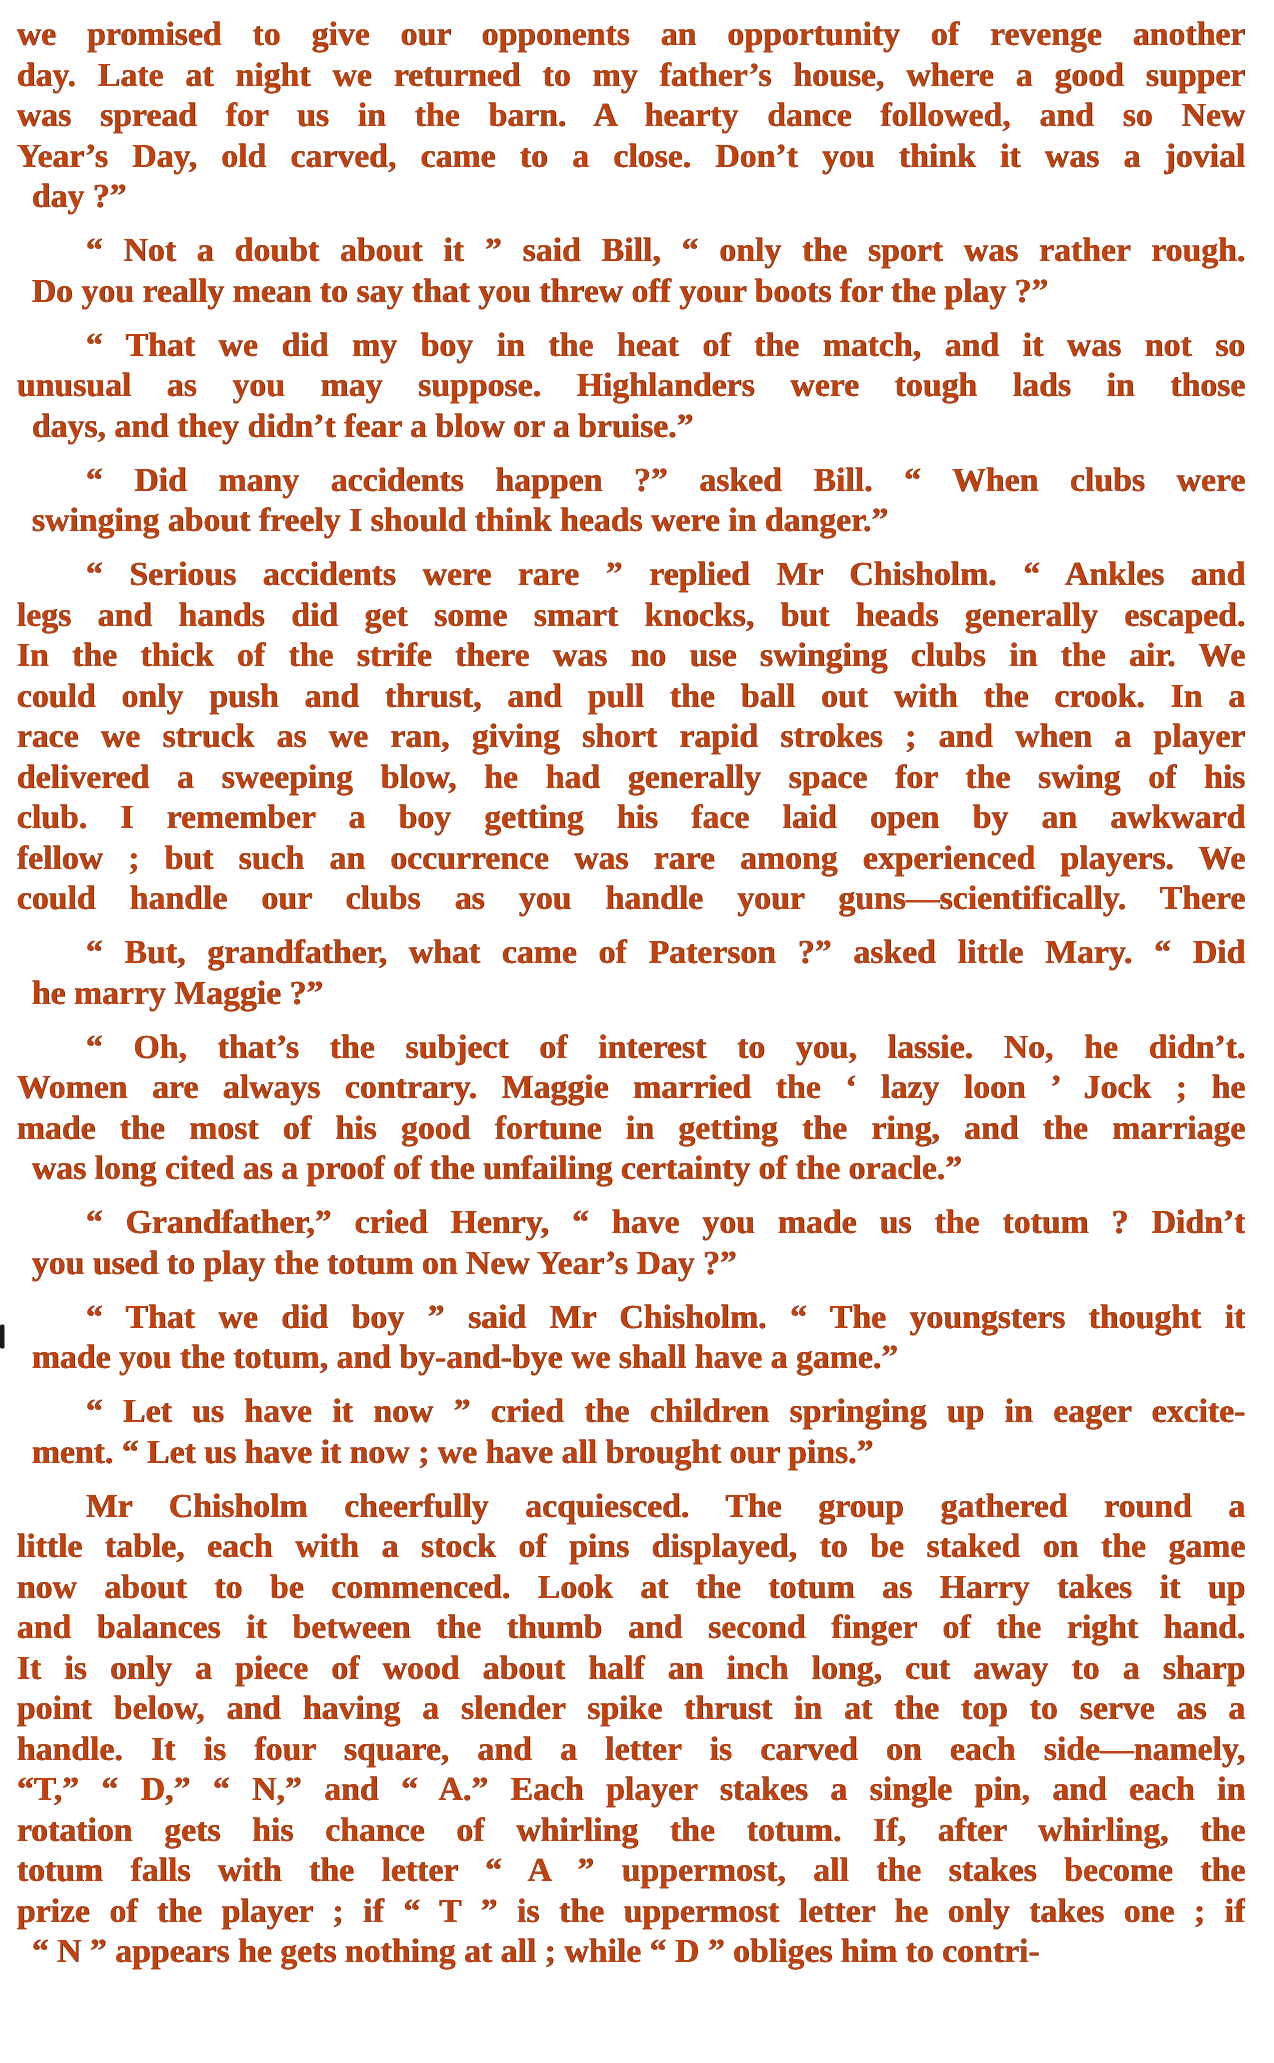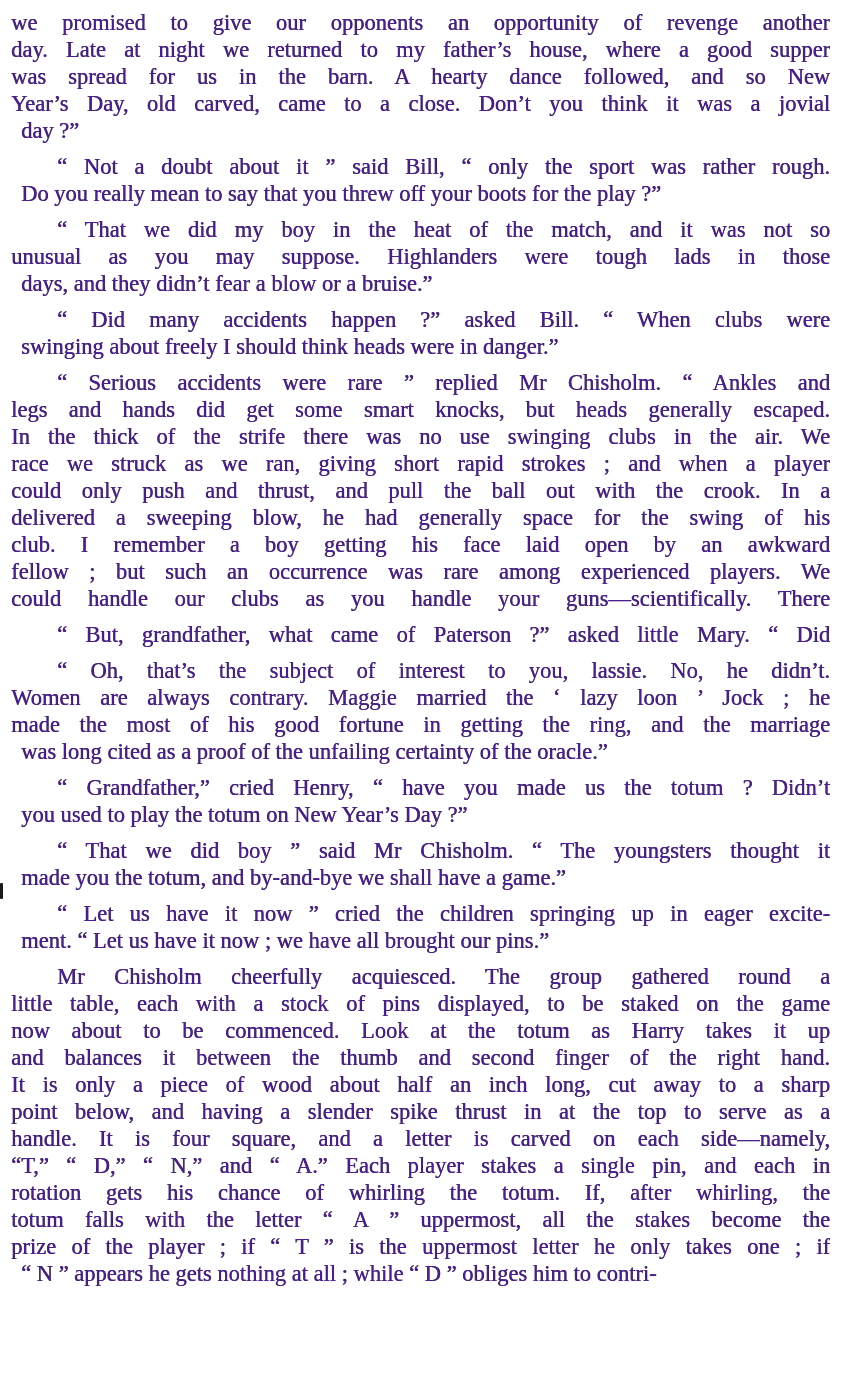--- a/index.html
+++ b/index.html
@@ -51,21 +51,21 @@
     left: 0;
     top: 883px;
     width: 3px;
     height: 16px;
     border-radius: 1px;
   }
 </style>
 </head>
 <body>
 
-<div class="page" style="background: rgb(255, 255, 255); color: #4c1d95;">
+<div class="page" style="background: rgb(255, 255, 255); color: #c2410c; font-weight: bold;">
   <div>
       <div class="para">
         <div class="line">we promised to give our opponents an opportunity of revenge another</div>
         <div class="line">day.  Late at night we returned to my father’s house, where a good supper</div>
         <div class="line">was spread for us in the barn.  A hearty dance followed, and so New</div>
         <div class="line">Year’s Day, old carved, came to a close.  Don’t you think it was a jovial</div>
         <div class="line last">day ?”</div>
       </div>
       <div class="para">
         <div class="line indent">“ Not a doubt about it ” said Bill, “ only the sport was rather rough.</div>
@@ -77,29 +77,30 @@
         <div class="line last">days, and they didn’t fear a blow or a bruise.”</div>
       </div>
       <div class="para">
         <div class="line indent">“ Did many accidents happen ?” asked Bill.  “ When clubs were</div>
         <div class="line last">swinging about freely I should think heads were in danger.”</div>
       </div>
       <div class="para">
         <div class="line indent">“ Serious accidents were rare ” replied Mr Chisholm.  “ Ankles and</div>
         <div class="line">legs and hands did get some smart knocks, but heads generally escaped.</div>
         <div class="line">In the thick of the strife there was no use swinging clubs in the air.  We</div>
+        <div class="line">could only push and thrust, and pull the ball out with the crook.  In a</div>
         <div class="line">race we struck as we ran, giving short rapid strokes ; and when a player</div>
-        <div class="line">could only push and thrust, and pull the ball out with the crook.  In a</div>
         <div class="line">delivered a sweeping blow, he had generally space for the swing of his</div>
         <div class="line">club.  I remember a boy getting his face laid open by an awkward</div>
         <div class="line">fellow ; but such an occurrence was rare among experienced players.  We</div>
         <div class="line">could handle our clubs as you handle your guns—scientifically.  There</div>
       </div>
       <div class="para">
         <div class="line indent">“ But, grandfather, what came of Paterson ?” asked little Mary.  “ Did</div>
+        <div class="line last">he marry Maggie ?”</div>
       </div>
       <div class="para">
         <div class="line indent">“ Oh, that’s the subject of interest to you, lassie.  No, he didn’t.</div>
         <div class="line">Women are always contrary.  Maggie married the ‘ lazy loon ’ Jock ; he</div>
         <div class="line">made the most of his good fortune in getting the ring, and the marriage</div>
         <div class="line last">was long cited as a proof of the unfailing certainty of the oracle.”</div>
       </div>
       <div class="para">
         <div class="line indent">“ Grandfather,” cried Henry, “ have you made us the totum ?  Didn’t</div>
         <div class="line last">you used to play the totum on New Year’s Day ?”</div>

